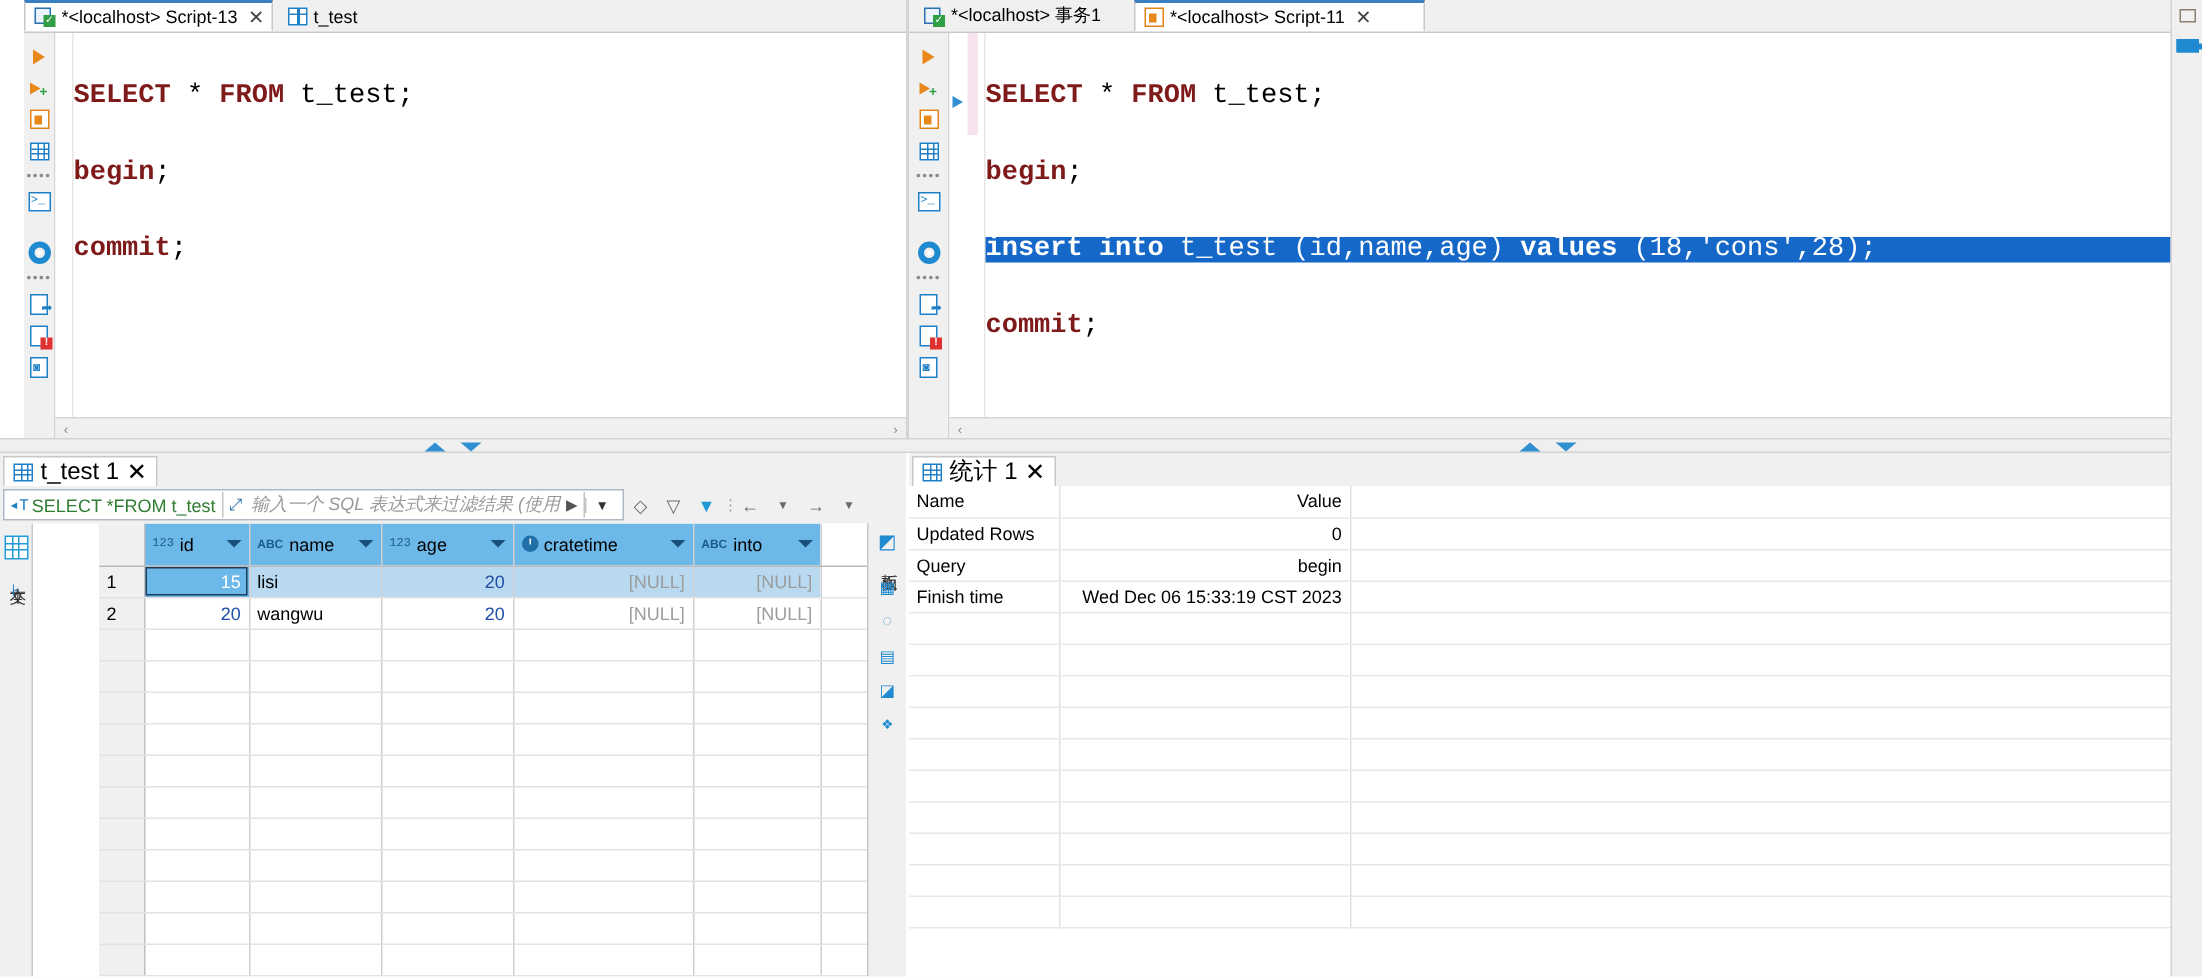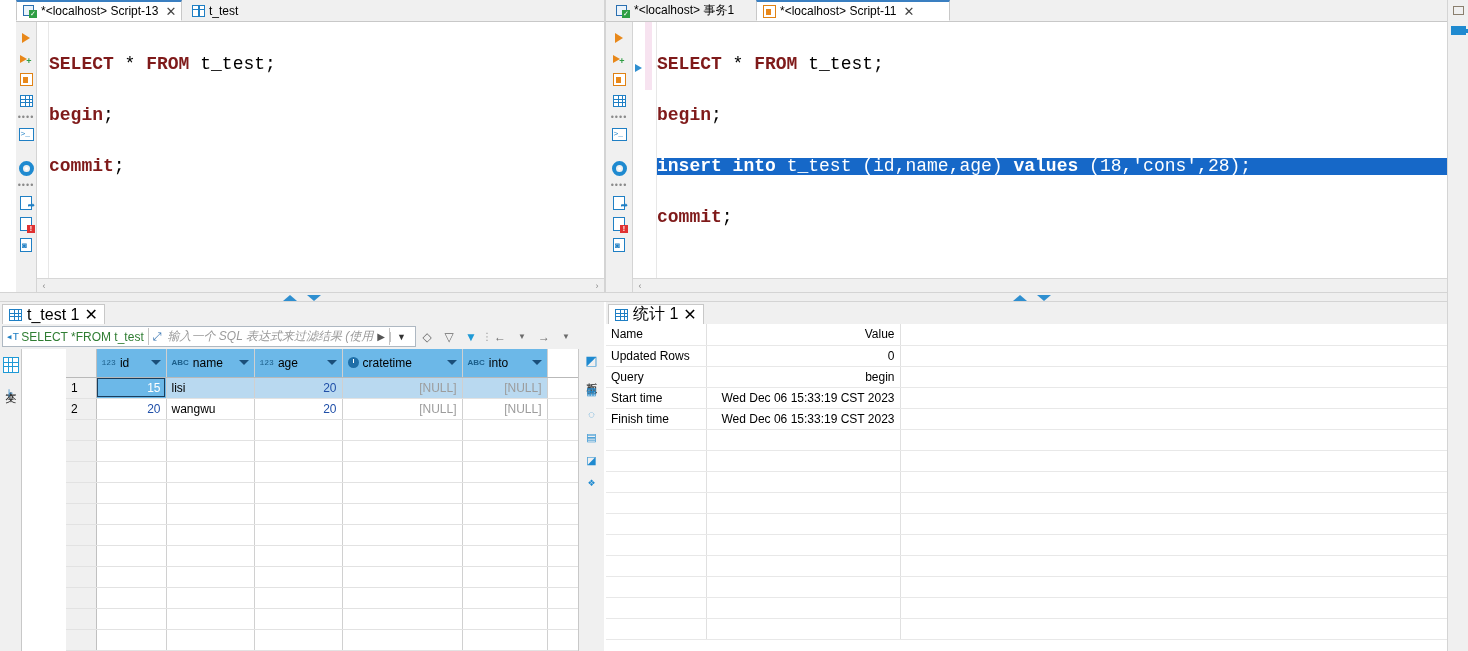--- a/index.html
+++ b/index.html
@@ -612,25 +612,20 @@
               <td class="c1">Updated Rows</td>
               <td class="c2">0</td>
               <td class="c3"></td>
             </tr>
             <tr>
               <td class="c1">Query</td>
               <td class="c2">begin</td>
               <td class="c3"></td>
             </tr>
             <tr>
-              <td class="c1">Start time</td>
-              <td class="c2">Wed Dec 06 15:33:19 CST 2023</td>
-              <td class="c3"></td>
-            </tr>
-            <tr>
               <td class="c1">Finish time</td>
               <td class="c2">Wed Dec 06 15:33:19 CST 2023</td>
               <td class="c3"></td>
             </tr>
             <tr>
               <td class="c1"></td>
               <td class="c2"></td>
               <td class="c3"></td>
             </tr>
             <tr>

